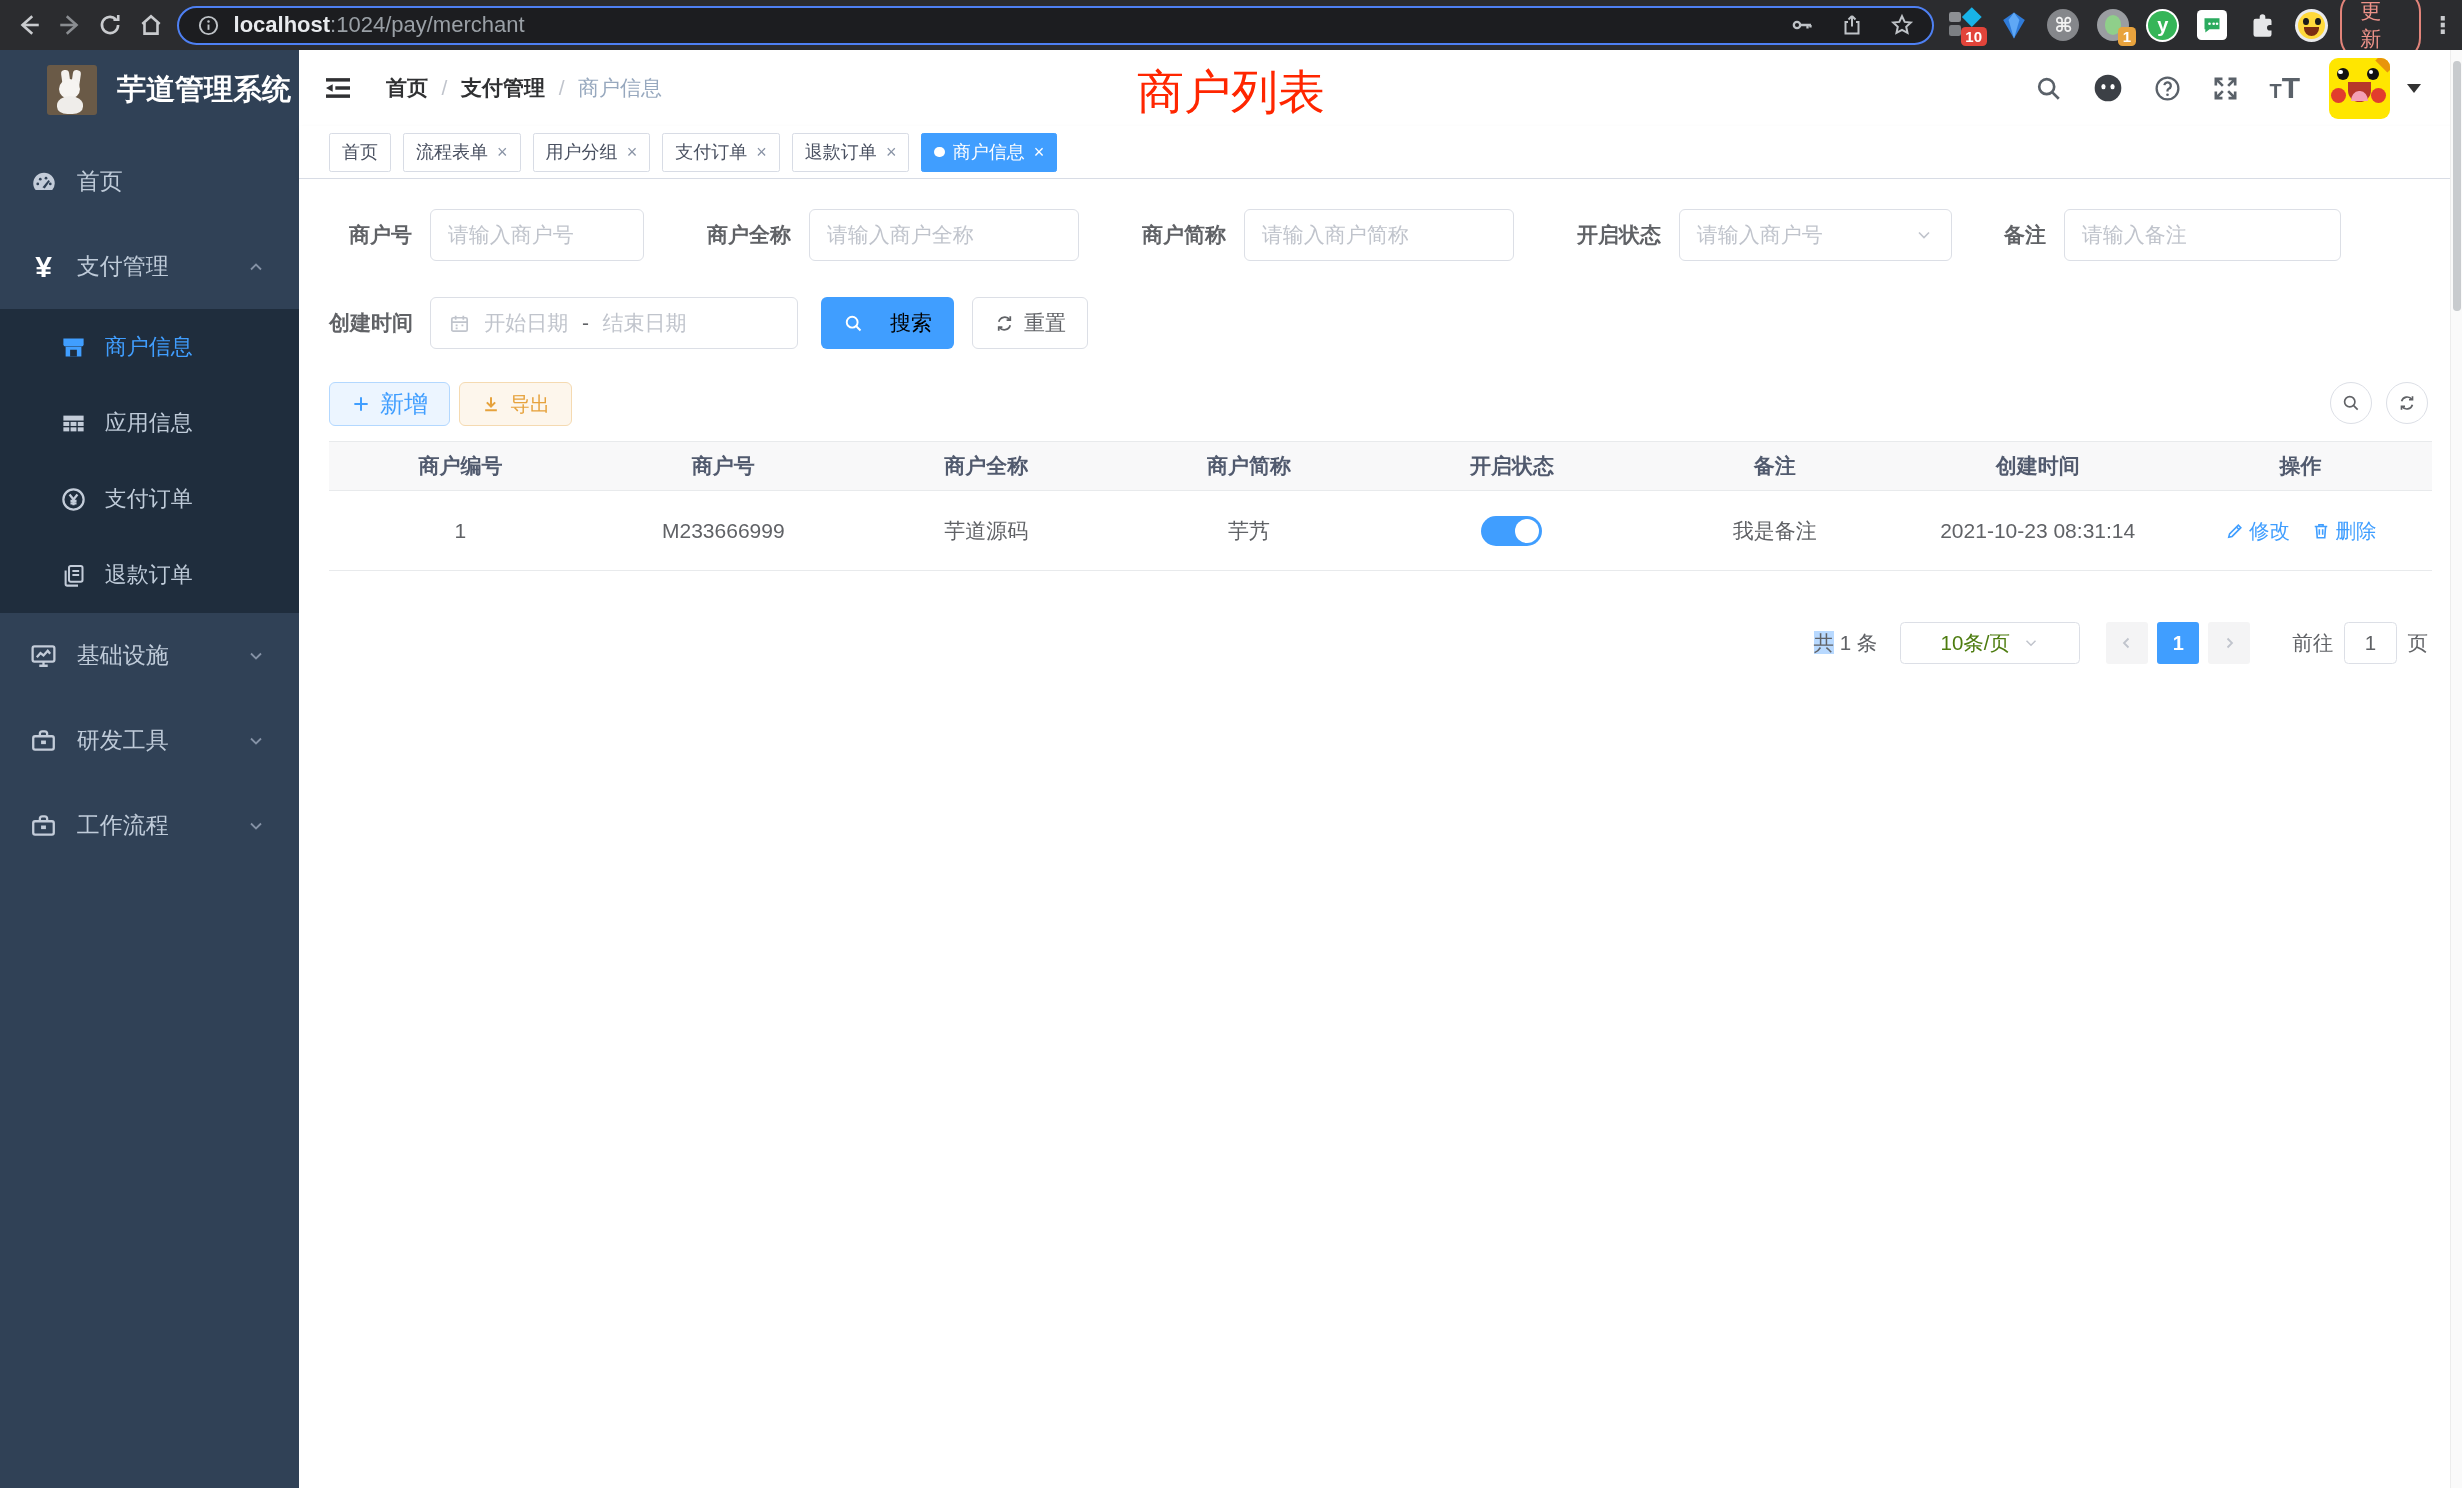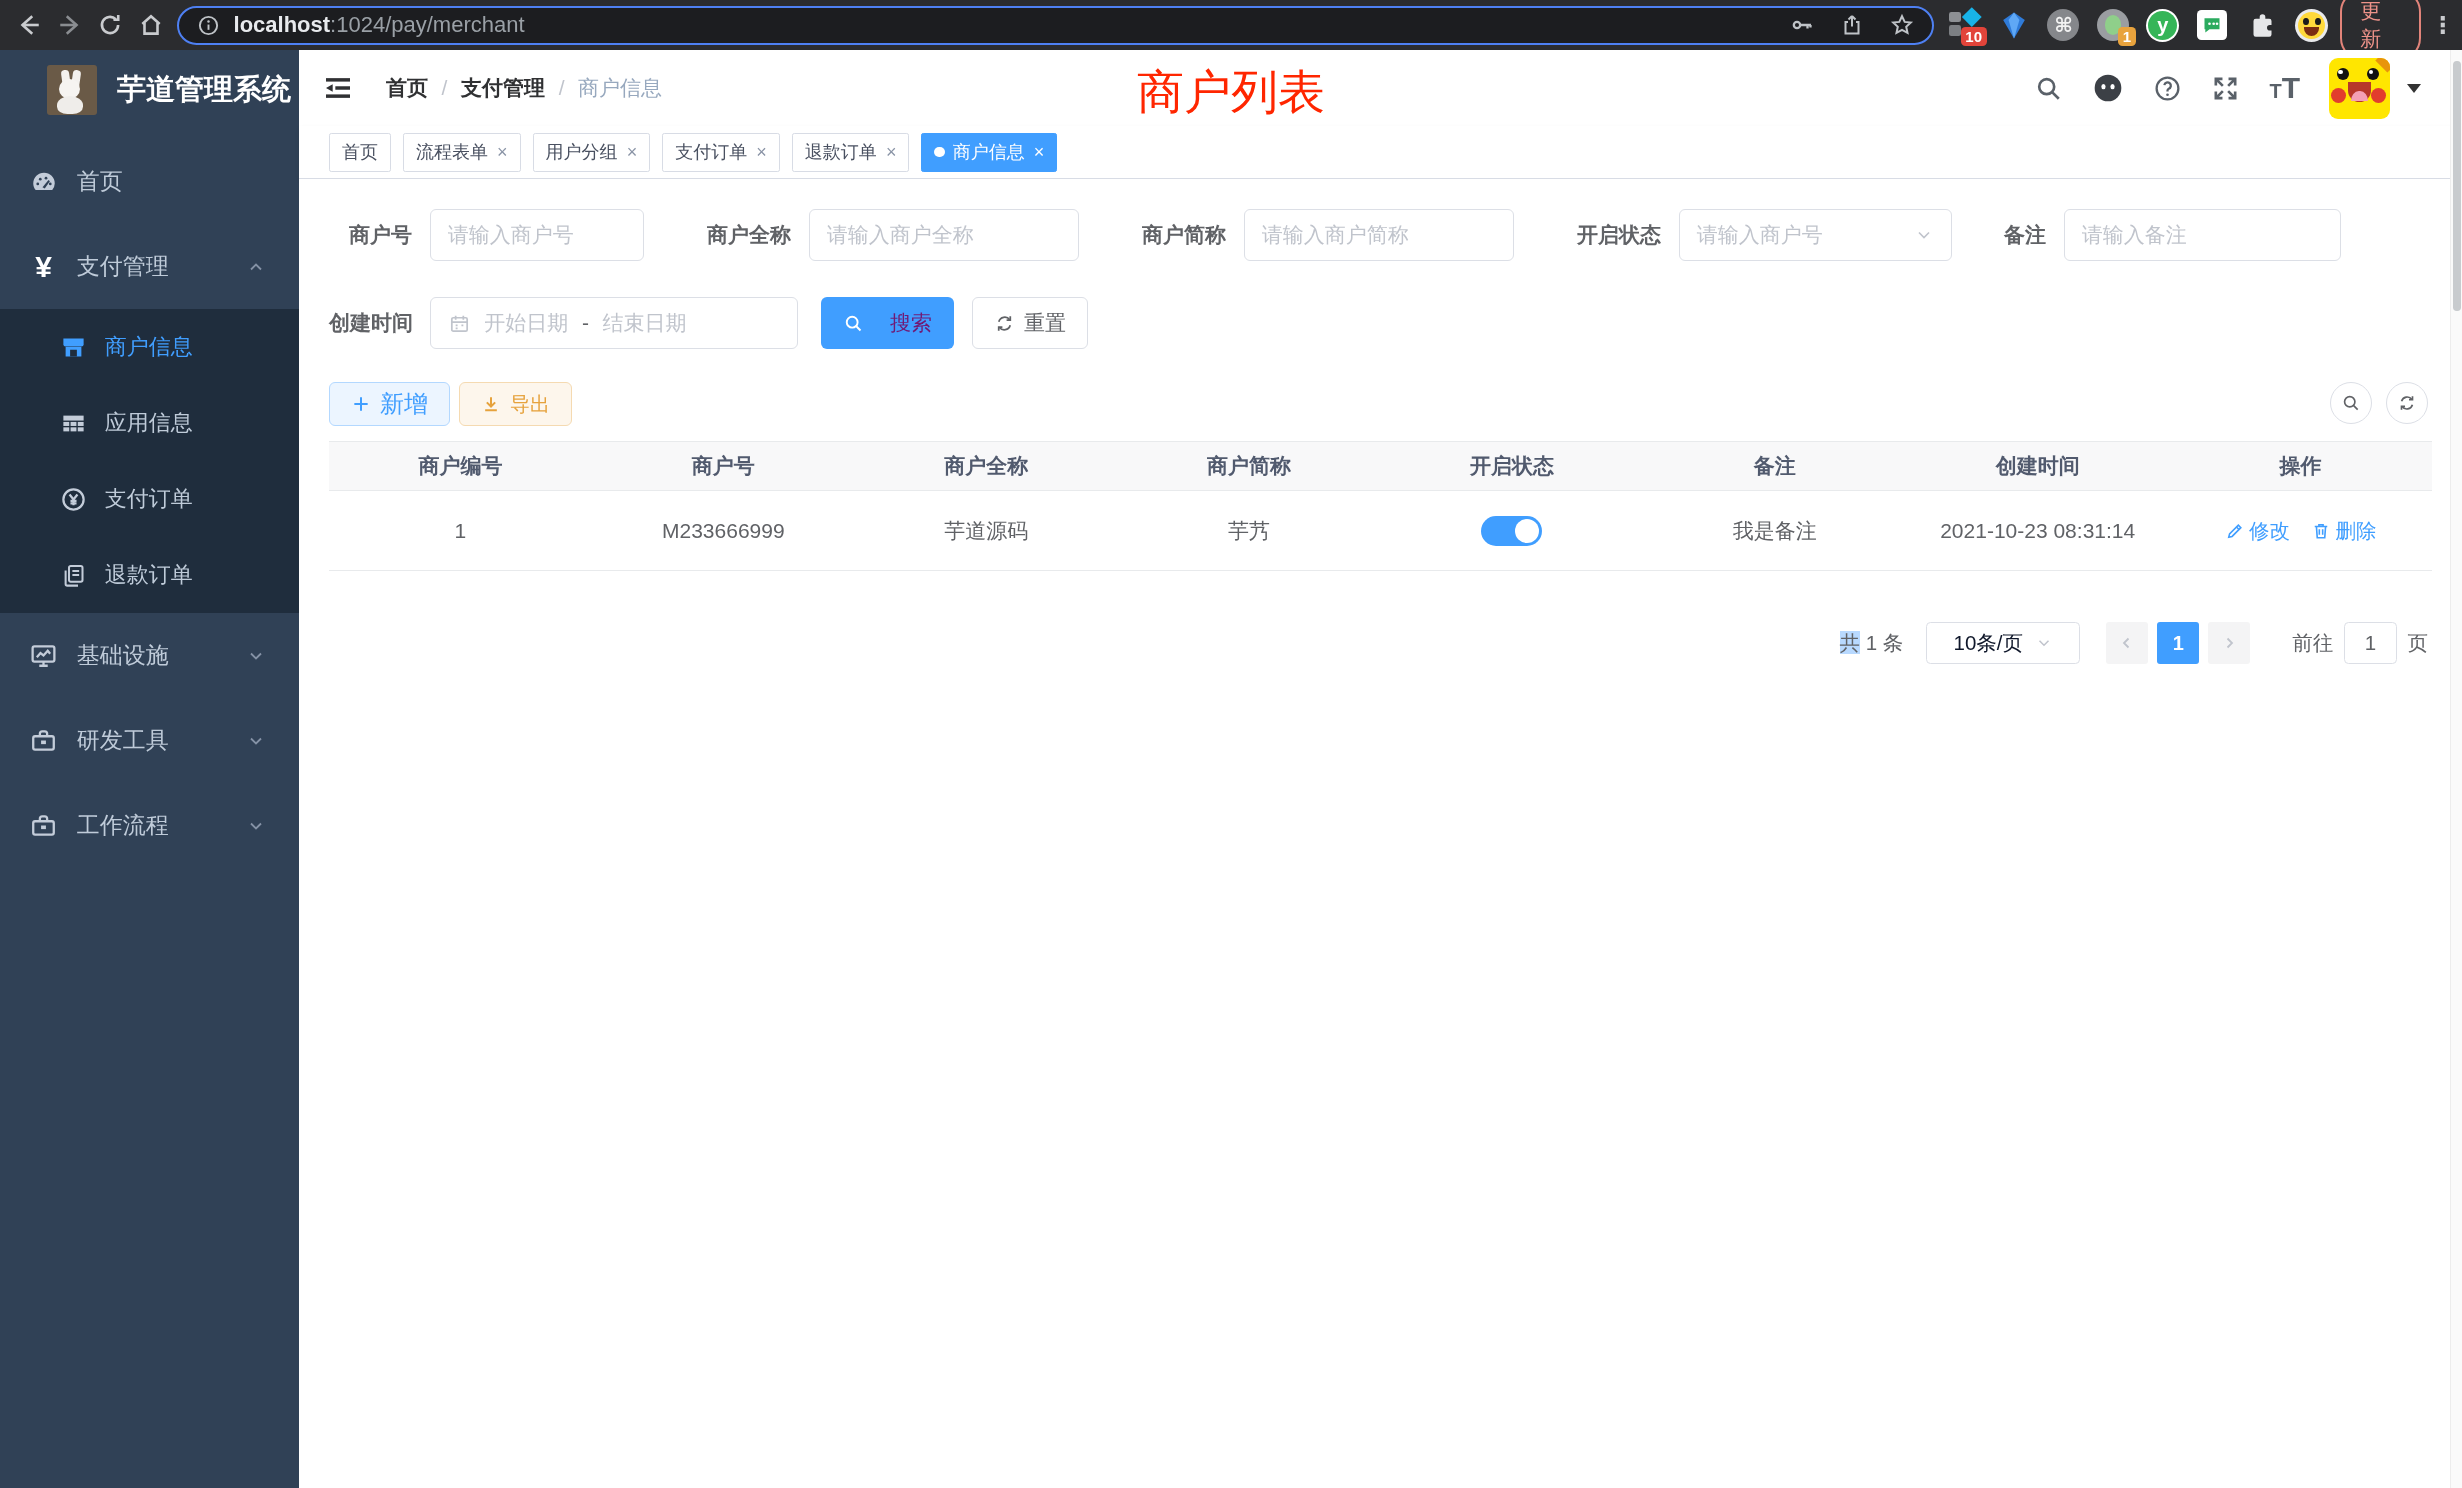--- a/index.html
+++ b/index.html
@@ -69,38 +69,38 @@
   .tabdot { width:10.6px; height:10.6px; border-radius:50%; background:#fff; }
 
   .content { position:absolute; left:0; top:129px; width:100%; height:1310px; background:#fff;padding-left:48px; }
   .frow { position:absolute; left:30px; display:flex; align-items:center; }
   .flabel { font-size:21px; color:#606266; font-weight:600; text-align:right; white-space:nowrap; }
   .inp { height:52px; border:1.5px solid #dcdfe6; border-radius:6px; background:#fff; font-size:21px; color:#606266; padding:0 16.7px; outline:none; width:100%; }
   .inp::placeholder { color:#c0c4cc; }
   .selbox { height:52px; border:1.5px solid #dcdfe6; border-radius:6px; background:#fff; display:flex; align-items:center; padding:0 16.7px; }
   .ph { color:#c0c4cc; font-size:21px; flex:1; white-space:nowrap; }
   .btn { height:52px; border-radius:6px; font-size:21px; display:inline-flex; align-items:center; justify-content:center; gap:9px; border:1.5px solid transparent; cursor:pointer; padding:0 21px; }
-  .btn-primary { background:#409eff; color:#701a75;gap:26px; }
+  .btn-primary { background:#409eff; color:#000000;gap:26px; }
   .btn-plain { background:#fff; border-color:#dcdfe6; color:#606266; }
   .btn-add { background:#ecf5ff; border-color:#b3d8ff; color:#409eff; height:44px; font-size:24px; }
   .btn-export { background:#fdf6ec; border-color:#f5dab1; color:#e6a23c; height:44px; font-size:20px; }
   .circlebtn { width:42px; height:42px; border-radius:50%; border:1.5px solid #dcdfe6; background:#fff; color:#606266; display:flex; align-items:center; justify-content:center; cursor:pointer; }
 
   .tbl { position:absolute; left:30px; top:262px; width:2103px; }
   .thead { display:flex; background:#f8f8f9; border-top:1.5px solid #e8eaec; border-bottom:1.5px solid #e8eaec; height:50px; align-items:center; }
   .th { flex:1; text-align:center; font-size:21px; color:#515a6e; font-weight:600; }
   .trow { display:flex; height:80px; align-items:center; border-bottom:1.5px solid #e8eaec; }
   .td { flex:1; text-align:center; font-size:21px; color:#606266; display:flex; justify-content:center; align-items:center; gap:21px; }
   .toggle { width:61px; height:30px; border-radius:15px; background:#409eff; position:relative; cursor:pointer; }
   .toggle .knob { position:absolute; width:24px; height:24px; background:#fff; border-radius:50%; right:3px; top:3px; }
   .lnk { color:#409eff; font-size:20.5px; display:inline-flex; align-items:center; gap:4.5px; cursor:pointer; }
 
   .pager { position:absolute; right:35px; top:443px; display:flex; align-items:center; font-size:20.5px; color:#606266; }
   .hl { background:#b8d9ff; }
-  .psel { width:154px; height:42px; border:1.5px solid #dcdfe6; border-radius:4.5px; display:flex; align-items:center; justify-content:center; gap:12px; margin-left:23px; color:#0f172a; }
+  .psel { width:180px; height:42px; border:1.5px solid #dcdfe6; border-radius:4.5px; display:flex; align-items:center; justify-content:center; gap:12px; margin-left:23px; color:#4d7c0f; }
   .pbtn { width:42px; height:42px; border-radius:3px; background:#f4f4f5; color:#c0c4cc; display:flex; align-items:center; justify-content:center; margin-left:9px; }
   .pcur { background:#409eff; color:#fff; font-weight:600; font-size:20px; }
   .goto-inp { width:53px; height:42px; border:1.5px solid #dcdfe6; border-radius:4.5px; text-align:center; font-size:20.5px; color:#606266; margin:0 10.6px; outline:none; }
 
   .scrollbar { position:absolute; right:0; top:50px; width:12px; height:1439px; background:#fafafa; border-left:1.5px solid #ededed; }
   .thumb { position:absolute; left:2.3px; top:10.6px; width:7.6px; height:250px; border-radius:3.8px; background:#c8cbce; }
   svg { display:block; }
 </style>
 </head>
 <body>

